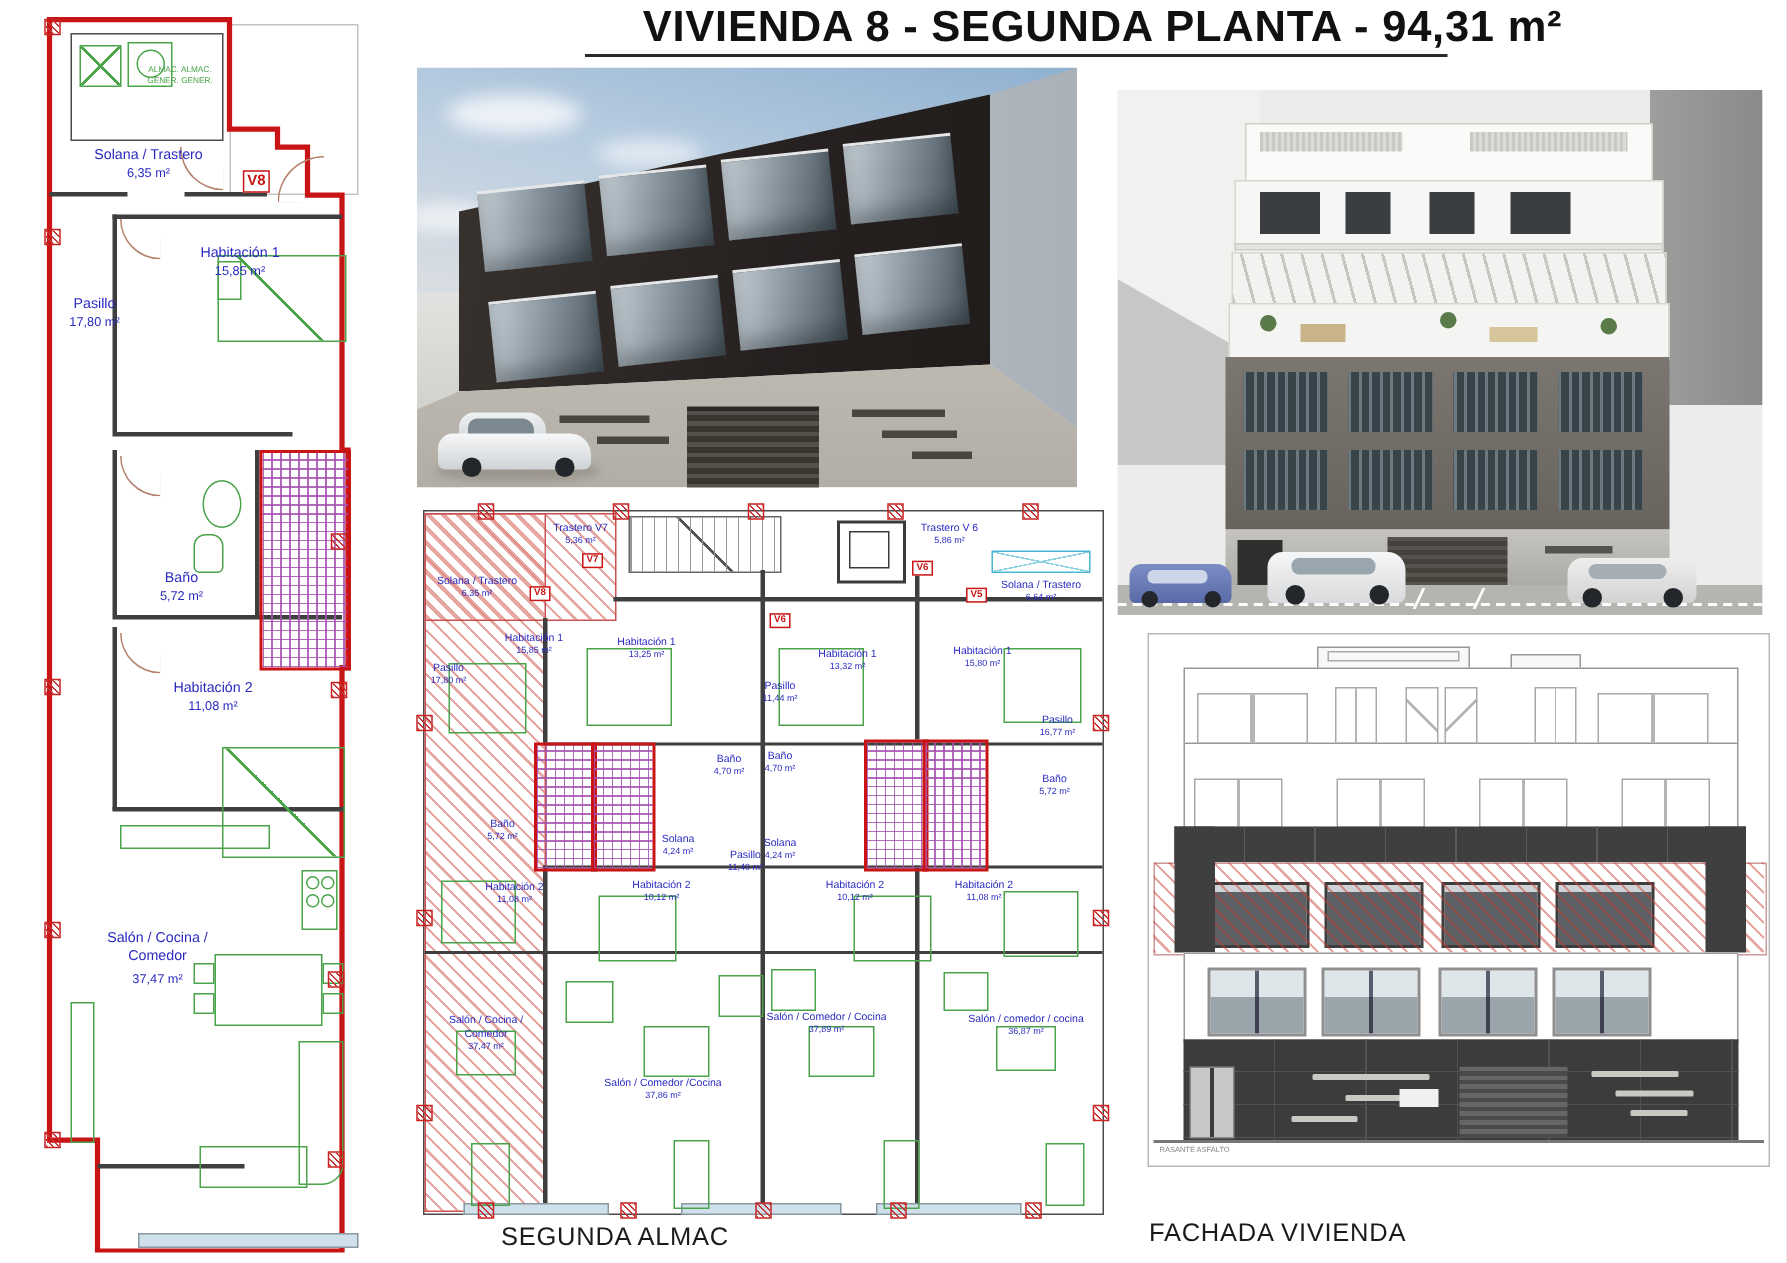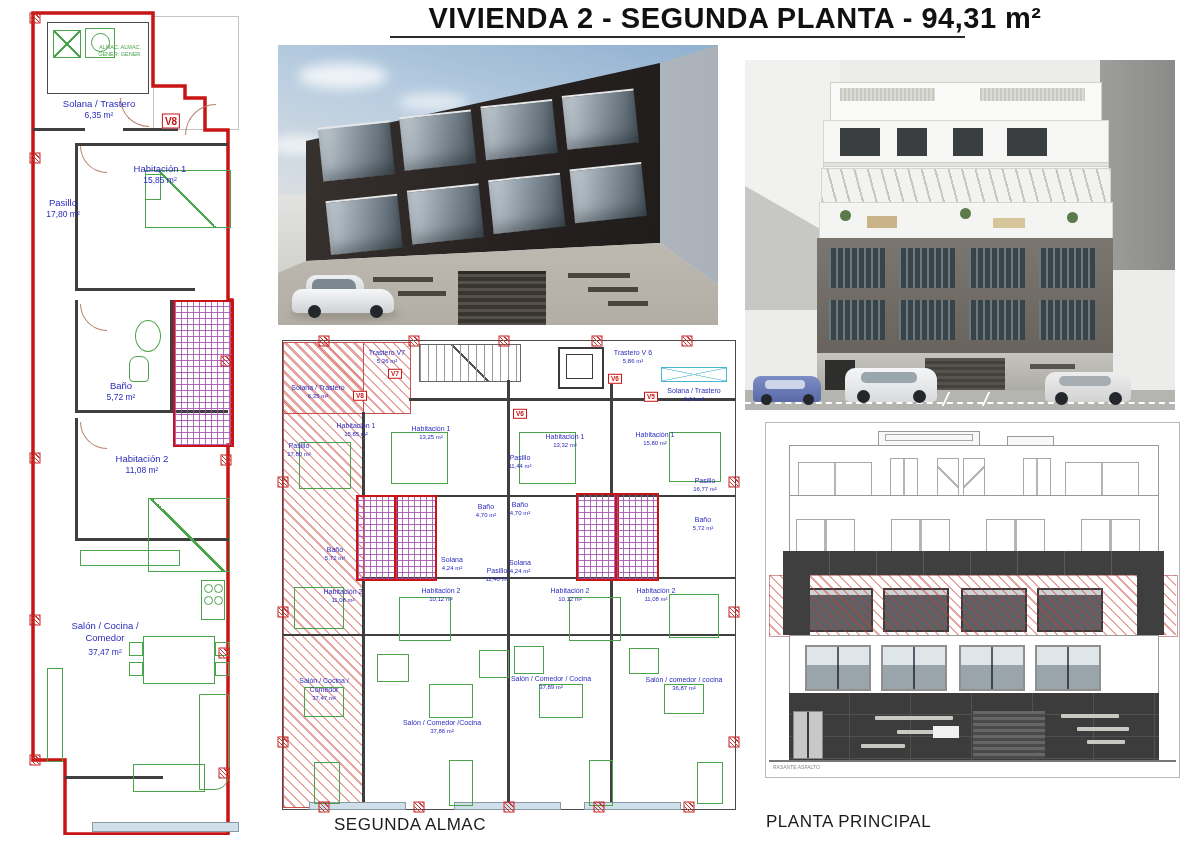--- a/index.html
+++ b/index.html
@@ -46,21 +46,21 @@
       border-top:2px solid #e4e6e8;box-shadow:inset 0 -8px 12px rgba(0,0,0,.25);}
   .aw{position:absolute;background:#38434a;
       background-image:repeating-linear-gradient(90deg,rgba(120,135,142,.8) 0 2px,transparent 2px 7px);}
   .car-wheel{position:absolute;width:13px;height:13px;border-radius:50%;background:#23262a;}
 </style>
 </head>
 <body>
 
 <div class="page">
 
-  <div class="abs" style="left:290px;top:2px;width:890px;text-align:center;font-size:29px;font-weight:800;color:#111;letter-spacing:.5px;">VIVIENDA 2 - SEGUNDA PLANTA - 94,31 m²</div>
+  <div class="abs" style="left:290px;top:2px;width:890px;text-align:center;font-size:29px;font-weight:800;color:#111;letter-spacing:.5px;">VIVIENDA 8 - SEGUNDA PLANTA - 94,31 m²</div>
   <div class="abs" style="left:390px;top:36px;width:575px;border-top:2px solid #2a2a2a;"></div>
 
   <div class="abs" style="left:25px;top:8px;width:215px;height:827px;">
 
     <div class="thin" style="left:128px;top:8px;width:84px;height:112px;border-color:#c4c4c4;"></div>
 
     <svg width="215" height="827" style="position:absolute;left:0;top:0;">
       <path d="M8,5 L128,5 L128,78 L160,78 L160,90 L180,90 L180,122 L203,122 L203,292 L207,292 L207,437 L203,437 L203,826 L40,826 L40,752 L8,752 Z" fill="none" stroke="#c81414" stroke-width="3.5"></path>
     </svg>
 
@@ -475,15 +475,15 @@
     <div class="slat" style="left:96px;top:324px;width:44px;"></div>
     <div class="slat" style="left:296px;top:294px;width:58px;"></div>
     <div class="slat" style="left:312px;top:307px;width:52px;"></div>
     <div class="slat" style="left:322px;top:320px;width:38px;"></div>
     <div class="abs" style="left:168px;top:306px;width:26px;height:12px;background:#f0f0f0;"></div>
     <div class="abs" style="left:4px;top:340px;width:407px;height:2px;background:#777;"></div>
     <div class="abs" style="left:8px;top:344px;font-size:5px;color:#888;">RASANTE ASFALTO</div>
   </div>
 
   <div class="caption" style="left:334px;top:815px;">SEGUNDA ALMAC</div>
-  <div class="caption" style="left:766px;top:812px;">PLANTA PRINCIPAL</div>
+  <div class="caption" style="left:766px;top:812px;">FACHADA VIVIENDA</div>
 
 </div>
 
 </body></html>

